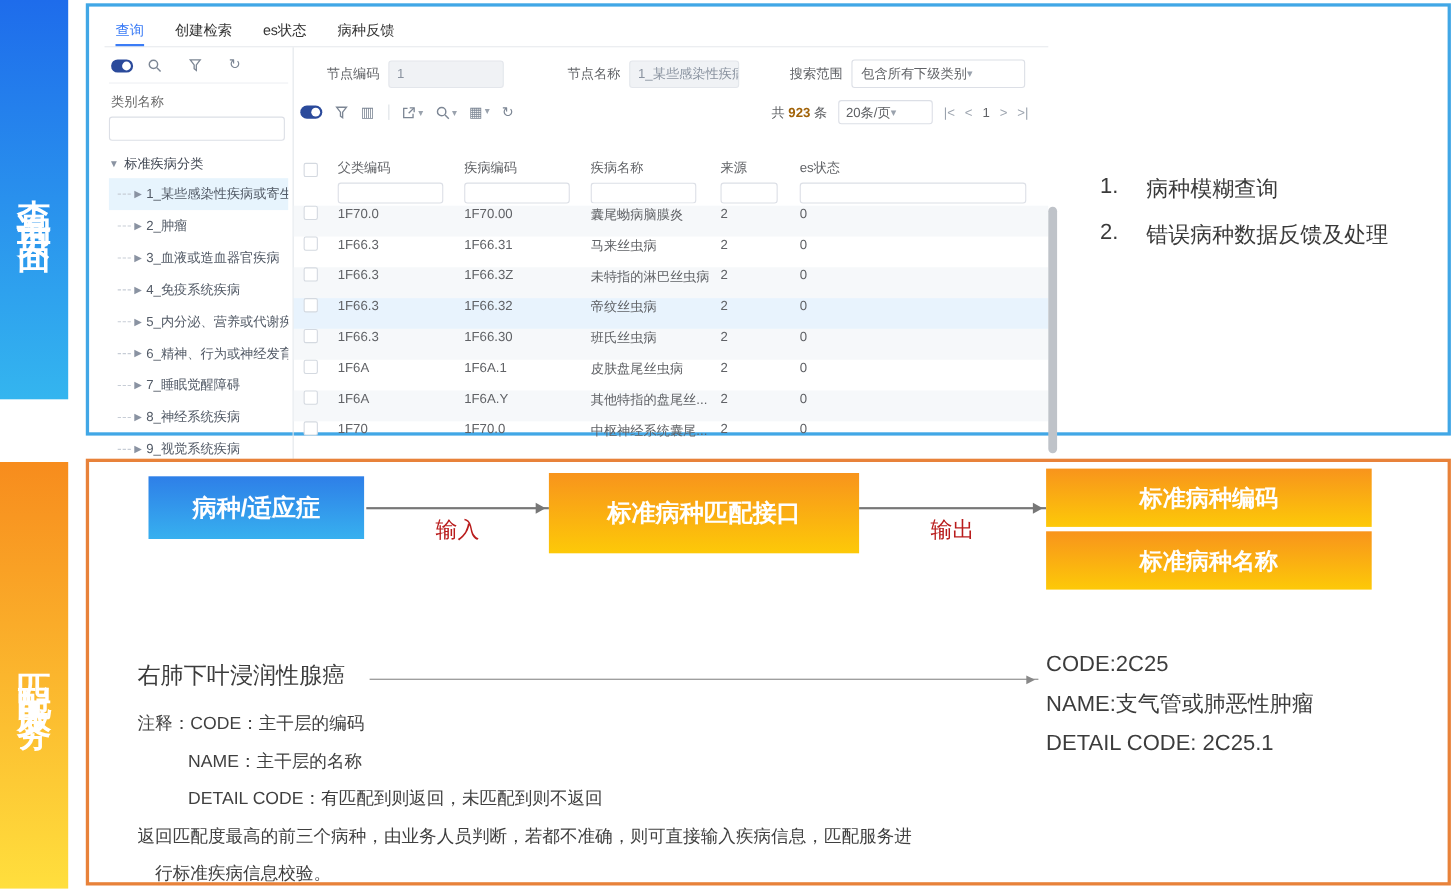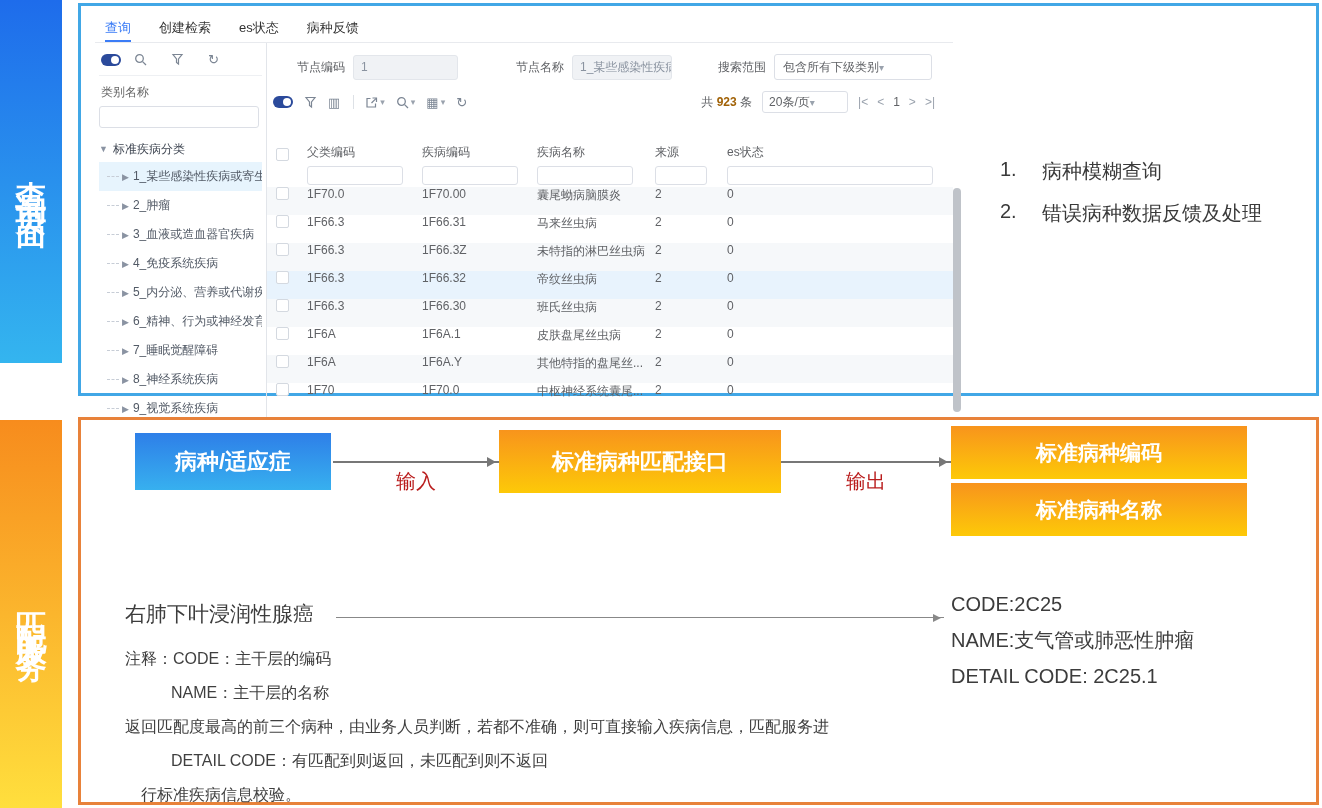--- a/index.html
+++ b/index.html
@@ -82,21 +82,21 @@
 
   
   .q-notes { position:absolute; left:919px; top:152px; font-size:20px; color:#3a3a3a; }
   .q-note { display:flex; margin-bottom:15px; }
   .q-num { width:42px; flex:none; }
 
   
   .fbox { position:absolute; color:#fff; font-weight:bold; display:flex; align-items:center; justify-content:center; }
   .box-blue { left:54px; top:13px; width:196px; height:57px; font-size:22px;
     background:linear-gradient(180deg,#2e7fe8 0%,#37b0ef 100%); }
-  .box-mid { left:418px; top:10px; width:282px; height:63px; font-size:22px;
+  .box-mid { left:418px; top:10px; width:282px; height:73px; font-size:22px;
     background:linear-gradient(180deg,#f8941c 0%,#fdc908 100%); }
   .out-stack { position:absolute; left:870px; top:6px; width:296px; }
   .out-box { height:53px; margin-bottom:4px; color:#fff; font-weight:bold; font-size:21px;
     display:flex; align-items:center; justify-content:center;
     background:linear-gradient(180deg,#f8941c 0%,#fdc908 100%); }
   .arrowwrap { position:absolute; top:30px; }
   .aw1 { left:252px; width:166px; } .aw2 { left:700px; width:170px; }
   .aline { border-top:2px solid #777; position:relative; margin-top:11px; }
   .aline::after { content:''; position:absolute; right:-2px; top:-6px;
     border:5px solid transparent; border-left:9px solid #777; }
@@ -457,21 +457,21 @@
 
         <div class="ex-line">DETAIL CODE: 2C25.1</div>
       </div>
 
     <div class="m-notes">
 
         <div class="m-note ind0">注释：CODE：主干层的编码</div>
 
         <div class="m-note ind1">NAME：主干层的名称</div>
 
+        <div class="m-note ind1">DETAIL CODE：有匹配到则返回，未匹配到则不返回</div>
+
         <div class="m-note ind0">返回匹配度最高的前三个病种，由业务人员判断，若都不准确，则可直接输入疾病信息，匹配服务进</div>
-
-        <div class="m-note ind1">DETAIL CODE：有匹配到则返回，未匹配到则不返回</div>
 
         <div class="m-note ind2">行标准疾病信息校验。</div>
       </div>
   </div>
 
 </div>
 
 </body></html>

